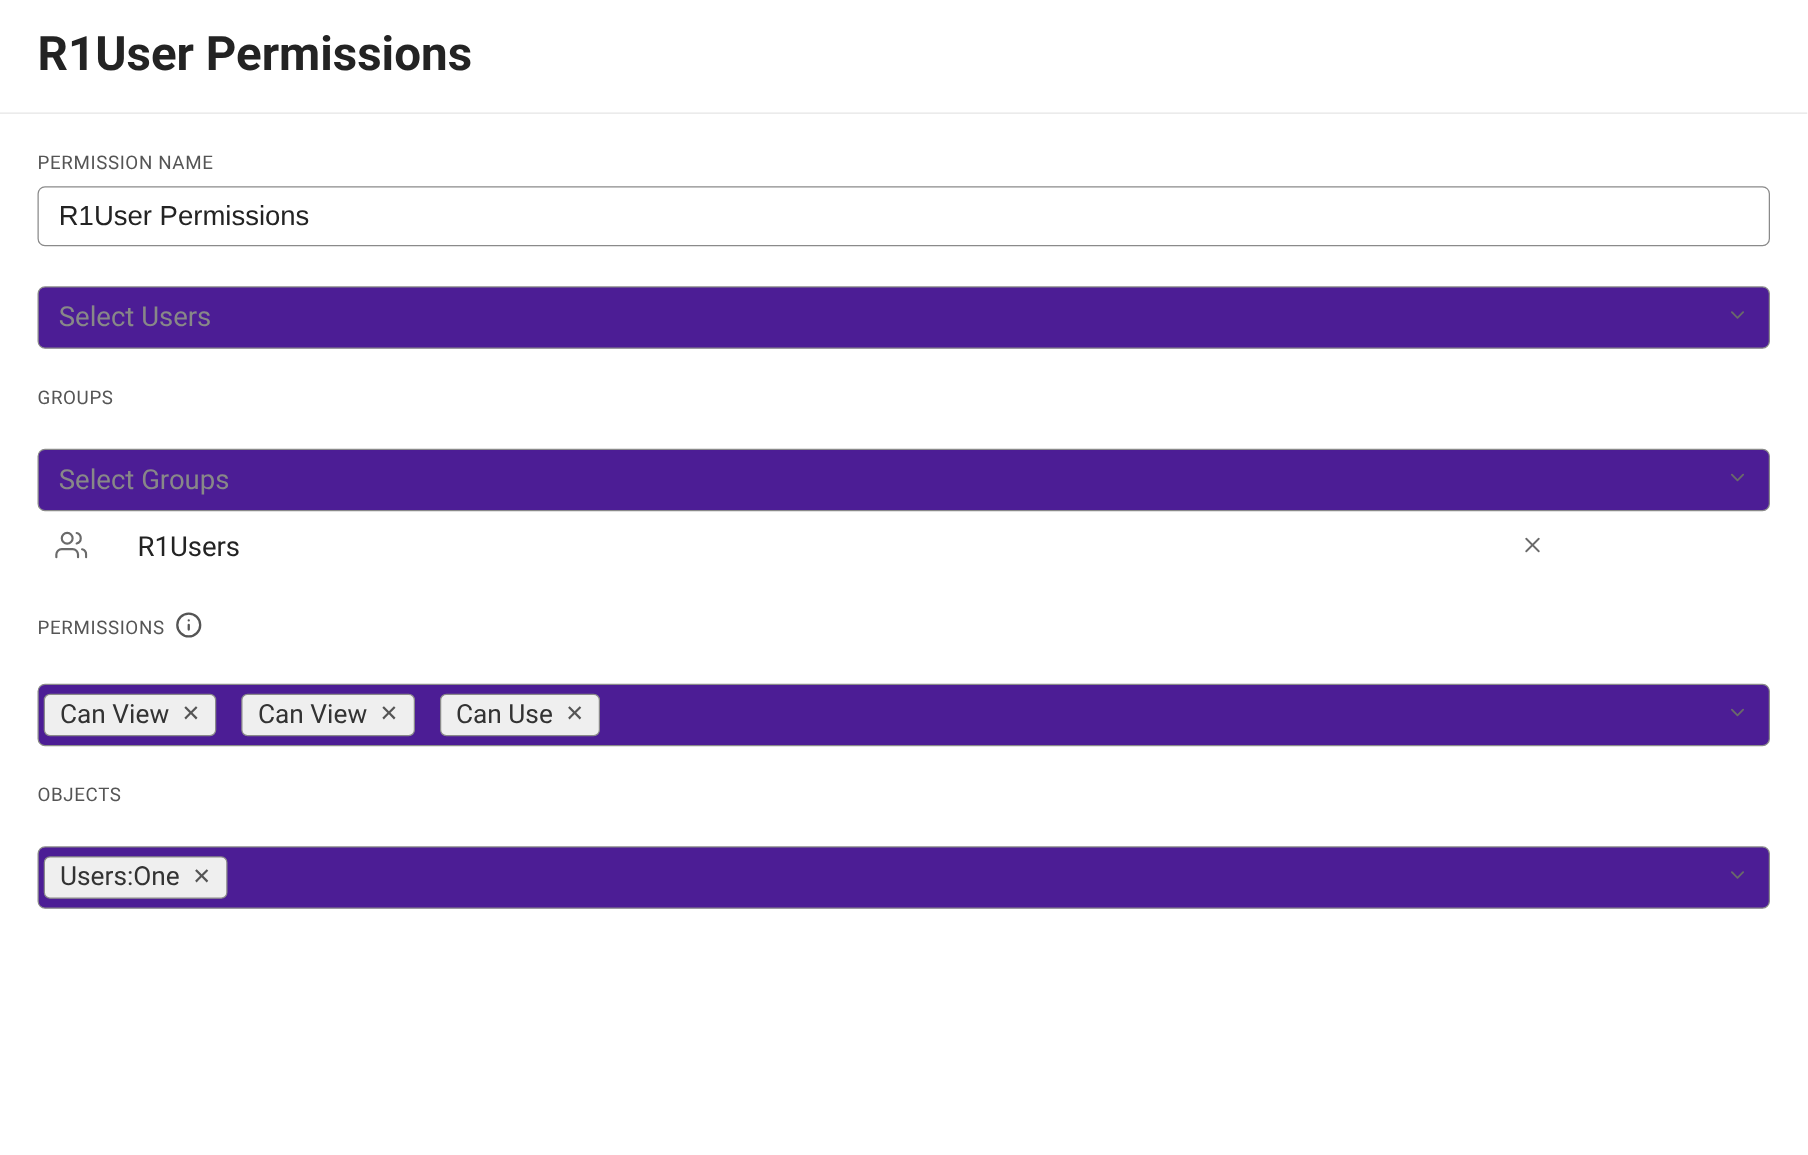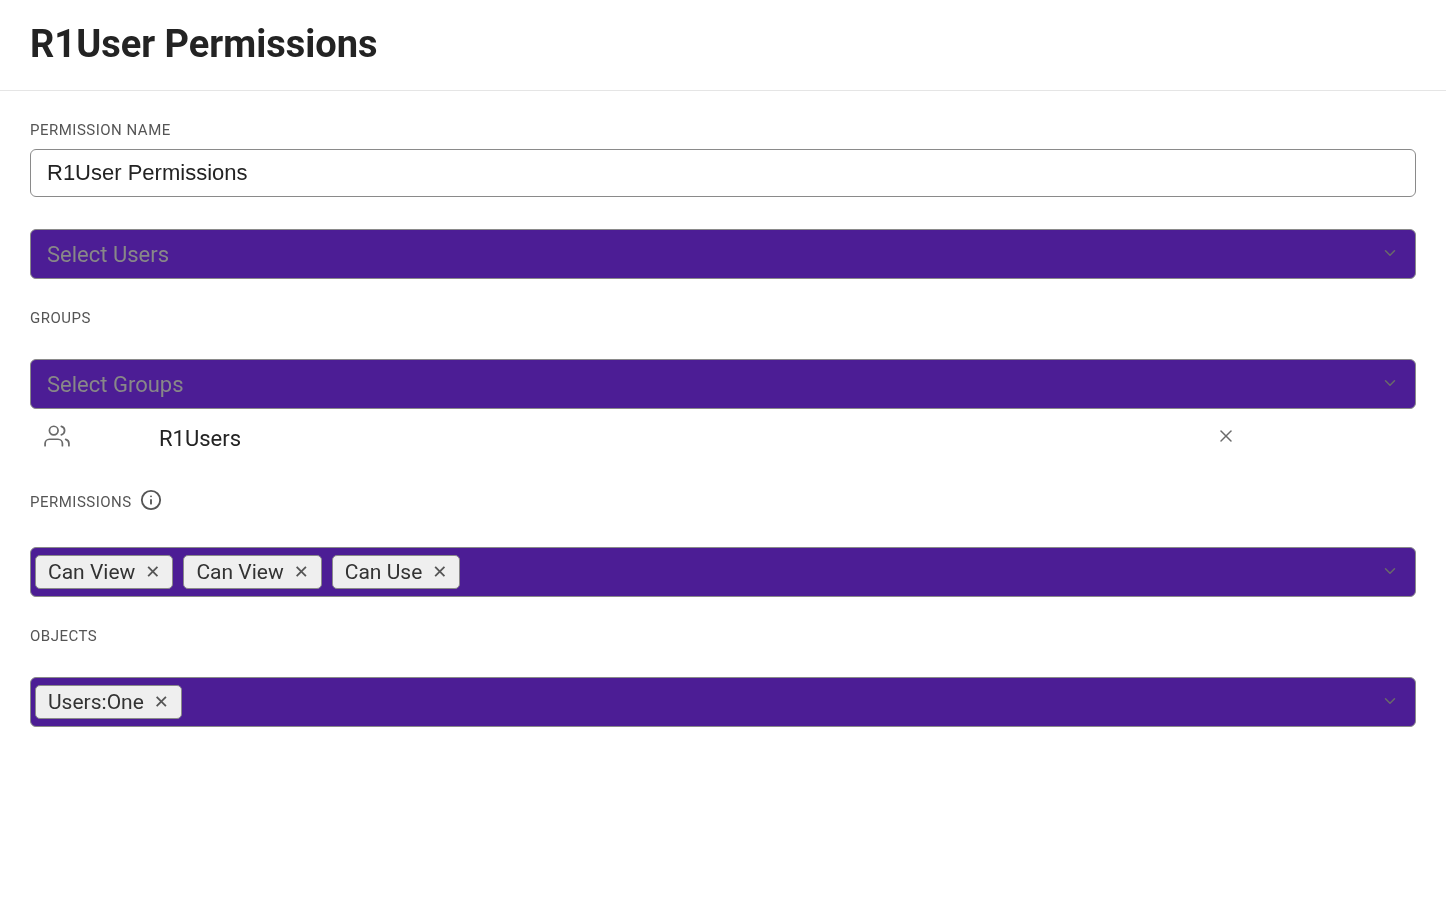--- a/index.html
+++ b/index.html
@@ -72,21 +72,21 @@
     min-height: 50px;
     margin-top: 32px;
   }
   .select-box.has-tags {
     padding: 4px 16px 4px 4px;
     gap: 6px;
   }
   .select-tags {
     display: flex;
     flex-wrap: wrap;
-    gap: 10px;
+    gap: 20px;
     flex: 1;
     align-items: flex-end;
   }
   .tag {
     display: inline-flex;
     align-items: center;
     gap: 10px;
     background: #efefef;
     border: 1px solid #8a8a8a;
     border-radius: 5px;
@@ -101,21 +101,21 @@
     line-height: 1;
   }
   .chevron {
     color: #6a6a6a;
     flex-shrink: 0;
   }
   .group-row {
     display: flex;
     align-items: center;
     padding: 14px 10px 6px 14px;
-    gap: 89px;
+    gap: 40px;
   }
   .group-row .group-name {
     font-size: 22px;
     color: #232323;
     flex: 1;
   }
   .group-row .remove-x {
     color: #6a6a6a;
     cursor: pointer;
     margin-right: 170px;

